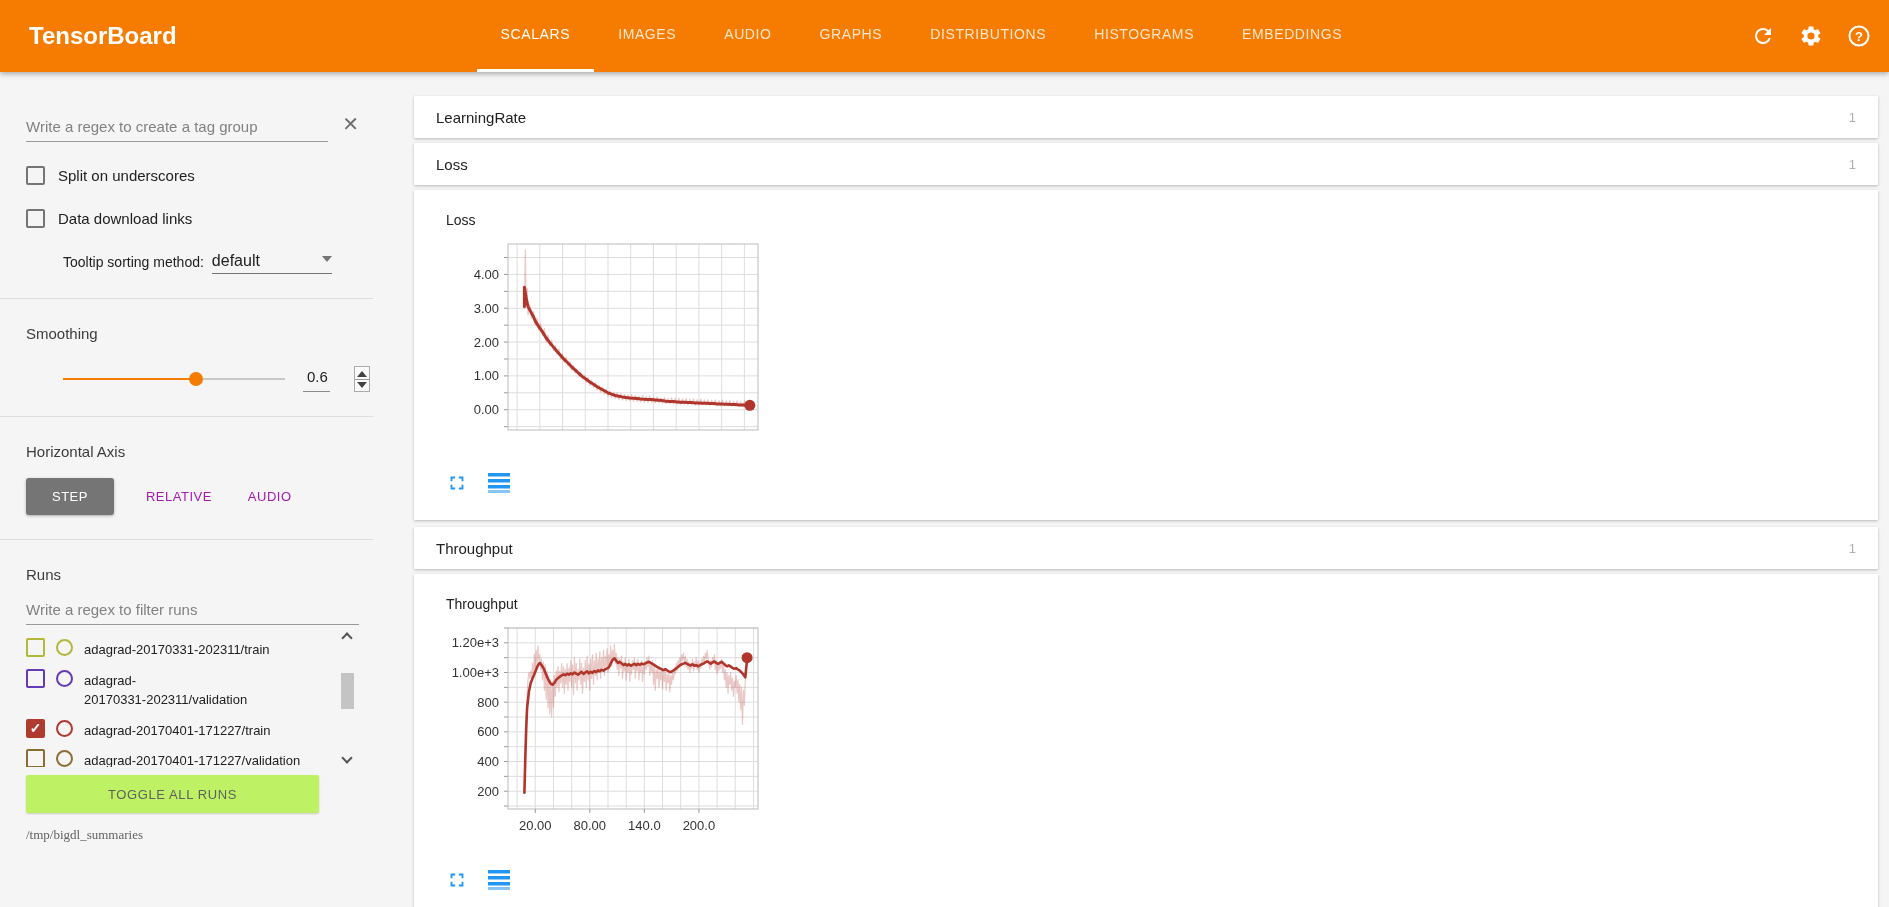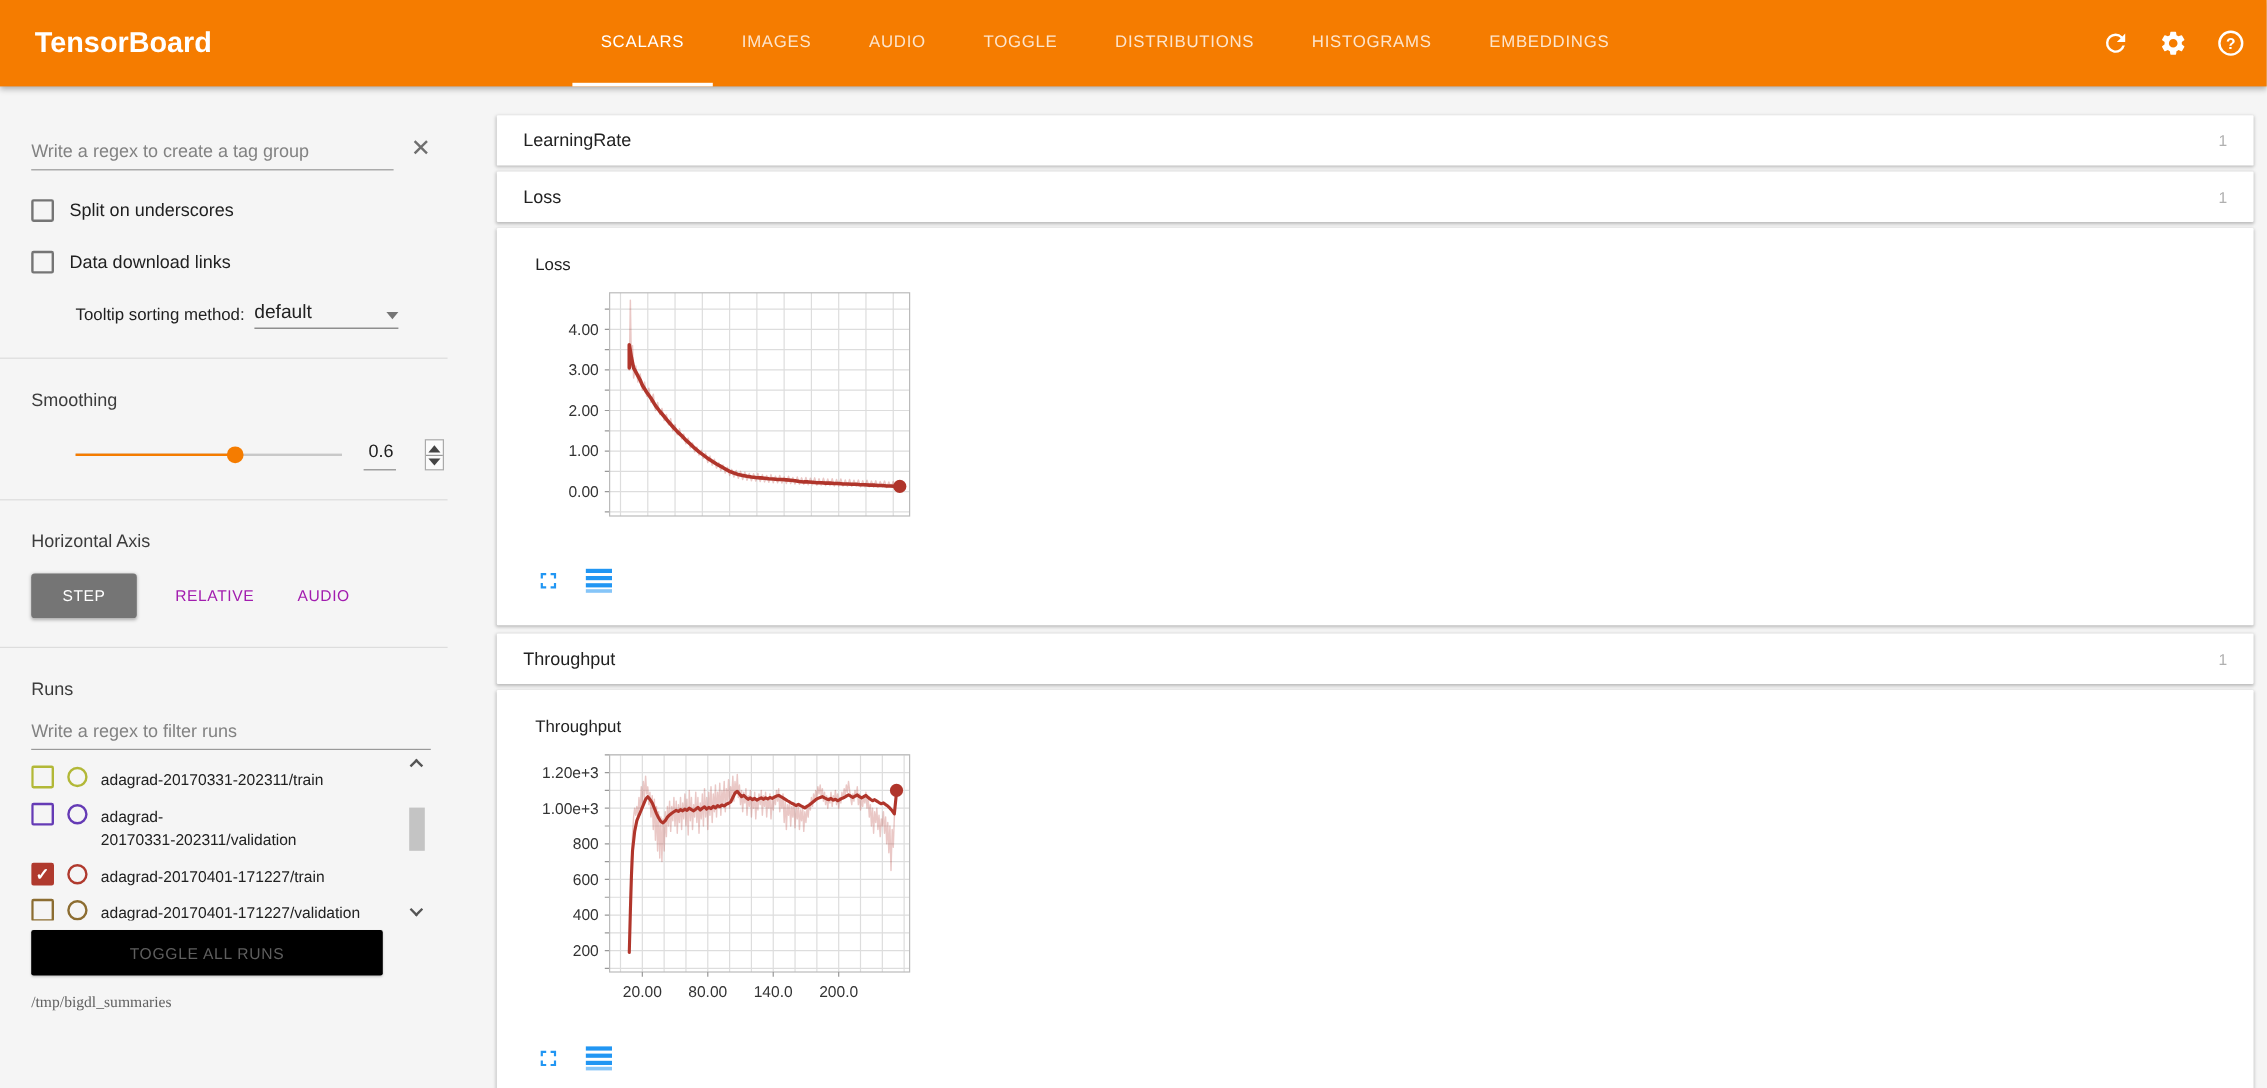--- a/index.html
+++ b/index.html
@@ -31,21 +31,21 @@
   .line-input::placeholder { color:#828282; }
   .clear-x { font-size:20px; color:#6f6f6f; line-height:1; padding-bottom:4px; cursor:pointer; }
 
   .check-row { display:flex; align-items:center; gap:13px; margin-top:24px; cursor:pointer; }
   .check-row:first-of-type { margin-top:36px; }
   .cbox { width:19px; height:19px; border:2px solid #757575; border-radius:2px; flex:0 0 19px; }
   .check-label { font-size:15px; color:#212121; }
 
   .tooltip-row { display:flex; align-items:flex-end; margin-top:24px; padding-left:37px; }
   .tooltip-label { font-size:14px; color:#212121; padding-bottom:4px; }
-  .select-box { display:flex; align-items:flex-end; border-bottom:1px solid #757575;
+  .select-box { display:flex; align-items:center; border-bottom:1px solid #757575;
                 margin-left:8px; width:120px; justify-content:space-between; cursor:pointer; }
   .select-value { font-size:16px; color:#212121; padding-bottom:3px; }
   .caret-down { width:0; height:0; border-left:5px solid transparent; border-right:5px solid transparent;
                 border-top:6px solid #757575; margin-bottom:7px; }
 
   .section-label { font-size:15px; color:#3c3c3c; margin-top:26px; }
   .slider-row { display:flex; align-items:center; margin-top:24px; padding-left:37px; }
   .slider { position:relative; width:222px; height:14px; flex:0 0 222px; cursor:pointer; }
   .slider .track { position:absolute; top:6px; left:0; right:0; height:2px; background:#c8c8c8; }
   .slider .fill  { position:absolute; top:6px; left:0; height:2px; background:#f57c00; }
@@ -78,21 +78,21 @@
   .run-circle { width:17px; height:17px; border:2px solid currentColor; border-radius:50%; flex:0 0 17px; margin-top:1px; }
   .run-label { font-size:13px; color:#212121; line-height:1.45; white-space:pre-line; padding-top:3px; }
 
   .vscrollbar { position:absolute; right:4px; top:2px; bottom:0; width:15px; }
   .vscrollbar .chev-up, .vscrollbar .chev-down { position:absolute; left:3px; width:8px; height:8px;
         border-left:2px solid #555; border-top:2px solid #555; }
   .vscrollbar .chev-up { top:3px; transform:rotate(45deg); }
   .vscrollbar .chev-down { bottom:5px; transform:rotate(225deg); }
   .vscrollbar .thumb { position:absolute; top:42px; left:1px; width:13px; height:36px; background:#c4c4c4; }
 
-  .toggle-all { margin-top:8px; width:calc(100% - 40px); height:38px; background:#000000; border:none;
+  .toggle-all { margin-top:8px; width:calc(100% - 40px); height:38px; background:#bef264; border:none;
                 border-radius:2px; font-size:13px; letter-spacing:.6px; color:#5f5f5f; cursor:pointer;
                 box-shadow:0 1px 2px rgba(0,0,0,.18); font-family:"Liberation Sans", sans-serif; }
   .logdir { font-size:13px; color:#616161; margin-top:14px;font-family:Liberation Serif, serif; }
 
   
   .main { flex:1; padding:24px 11px 0 41px; overflow:hidden; }
   .card { background:#fff; box-shadow:0 1px 3px rgba(0,0,0,.25); border-radius:1px; }
   .cat-header { height:42px; display:flex; align-items:center; padding:0 22px; margin-bottom:5px; cursor:pointer; }
   .cat-title { font-size:15px; color:#212121; }
   .cat-count { margin-left:auto; font-size:13px; color:#b0b0b0; }
@@ -105,21 +105,21 @@
 </style>
 </head>
 <body>
 
 <div class="header">
   <div class="title">TensorBoard</div>
   <div class="tabs">
     <div class="tab active">SCALARS</div>
     <div class="tab">IMAGES</div>
     <div class="tab">AUDIO</div>
-    <div class="tab">TOGGLE</div>
+    <div class="tab">GRAPHS</div>
     <div class="tab">DISTRIBUTIONS</div>
     <div class="tab">HISTOGRAMS</div>
     <div class="tab">EMBEDDINGS</div>
   </div>
   <div class="header-icons">
     <svg class="hicon" viewBox="0 0 24 24">
       <path fill="#fff" d="M17.65 6.35A7.96 7.96 0 0 0 12 4a8 8 0 1 0 7.73 10h-2.08A6 6 0 1 1 12 6c1.66 0 3.14.69 4.22 1.78L13 11h7V4l-2.35 2.35z"></path>
     </svg>
     <svg class="hicon" viewBox="0 0 24 24">
       <path fill="#fff" d="M19.14 12.94c.04-.3.06-.61.06-.94 0-.32-.02-.64-.07-.94l2.03-1.58a.49.49 0 0 0 .12-.61l-1.92-3.32a.49.49 0 0 0-.59-.22l-2.39.96c-.5-.38-1.03-.7-1.62-.94l-.36-2.54a.48.48 0 0 0-.48-.41h-3.84c-.24 0-.43.17-.47.41l-.36 2.54c-.59.24-1.13.57-1.62.94l-2.39-.96a.49.49 0 0 0-.59.22L2.74 8.87c-.12.21-.08.47.12.61l2.03 1.58c-.05.3-.09.63-.09.94s.02.64.07.94l-2.03 1.58a.49.49 0 0 0-.12.61l1.92 3.32c.12.22.37.29.59.22l2.39-.96c.5.38 1.03.7 1.62.94l.36 2.54c.05.24.24.41.48.41h3.84c.24 0 .44-.17.47-.41l.36-2.54c.59-.24 1.13-.56 1.62-.94l2.39.96c.22.08.47 0 .59-.22l1.92-3.32a.49.49 0 0 0-.12-.61l-2.01-1.58zM12 15.6a3.6 3.6 0 1 1 0-7.2 3.6 3.6 0 0 1 0 7.2z"></path>

